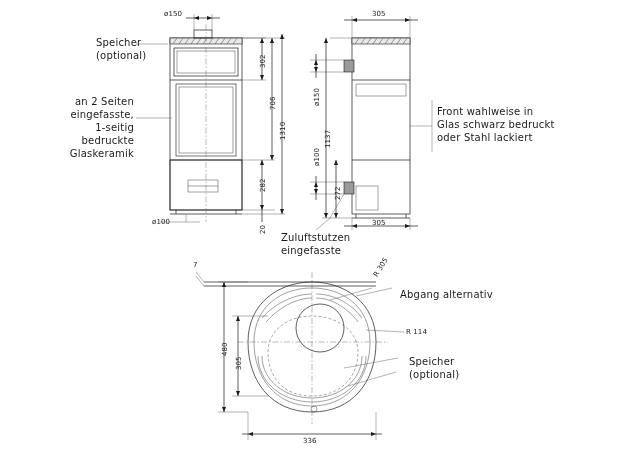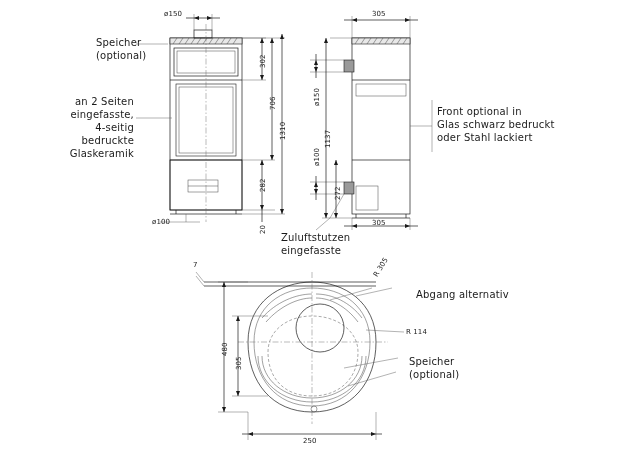--- a/index.html
+++ b/index.html
@@ -311,29 +311,29 @@
 
     <g class="ln-ext">
       <line x1="344" y1="368" x2="398" y2="358"></line>
     </g>
   </svg>
 
   <div class="lbl" style="left:96px; top:36px;">Speicher
 (optional)</div>
   <div class="lbl" style="left:62px; top:95px; text-align:right; width:72px;">an 2 Seiten
 eingefasste,
-4-seitig
+1-seitig
 bedruckte
 Glaskeramik</div>
-  <div class="lbl" style="left:437px; top:105px;">Front optional in
+  <div class="lbl" style="left:437px; top:105px;">Front wahlweise in
 Glas schwarz bedruckt
 oder Stahl lackiert</div>
   <div class="lbl" style="left:281px; top:231px;">Zuluftstutzen
 eingefasste</div>
-  <div class="lbl" style="left:416px; top:288px;text-align:center;">Abgang alternativ</div>
+  <div class="lbl" style="left:400px; top:288px;text-align:center;">Abgang alternativ</div>
   <div class="lbl" style="left:409px; top:355px;">Speicher
 (optional)</div>
 
   <div class="dim" style="left:164px; top:10px;">ø150</div>
   <div class="vdim" style="left:259px; top:68px;">302</div>
   <div class="vdim" style="left:269px; top:110px;">706</div>
   <div class="vdim" style="left:279px; top:140px;">1310</div>
   <div class="vdim" style="left:259px; top:192px;">282</div>
   <div class="vdim" style="left:259px; top:234px;">20</div>
   <div class="dim" style="left:152px; top:218px;">ø100</div>
@@ -343,15 +343,15 @@
   <div class="vdim" style="left:313px; top:166px;">ø100</div>
   <div class="vdim" style="left:324px; top:148px;">1137</div>
   <div class="vdim" style="left:334px; top:200px;">272</div>
   <div class="dim" style="left:372px; top:219px;">305</div>
 
   <div class="dim" style="left:193px; top:261px;">7</div>
   <div class="dim" style="left:372px; top:274px; transform:rotate(-58deg); transform-origin:0 0;">R 305</div>
   <div class="dim" style="left:406px; top:328px;">R 114</div>
   <div class="vdim" style="left:221px; top:356px;">480</div>
   <div class="vdim" style="left:235px; top:370px;">305</div>
-  <div class="dim" style="left:303px; top:437px;">250</div>
+  <div class="dim" style="left:303px; top:437px;">336</div>
 
 </div>
 
 </body></html>

